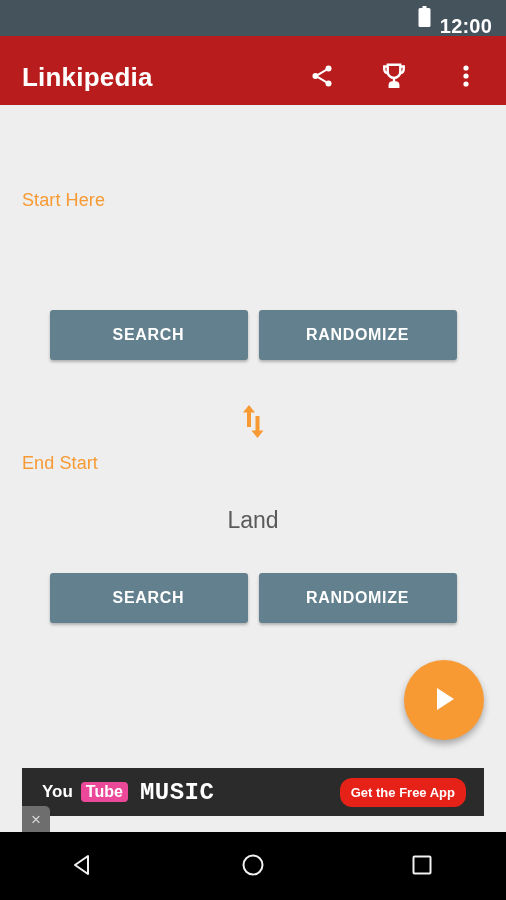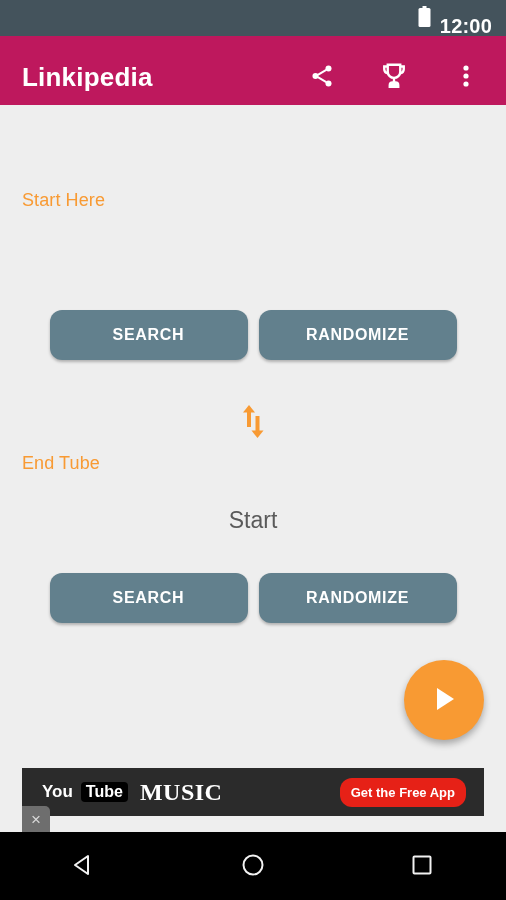--- a/index.html
+++ b/index.html
@@ -15,21 +15,21 @@
     position:absolute; top:0; left:0; width:506px; height:36px;
     background:#44535c; display:flex; align-items:center;
     justify-content:flex-end; padding-right:14px; gap:9px;
   }
   .battery-icon { display:block; }
   .status-clock { color:#ffffff; font-size:20px; font-weight:bold; letter-spacing:0.2px;margin-top:16px; }
 
   
   .app-bar {
     position:absolute; top:36px; left:0; width:506px; height:83px;
-    background:#be185d; display:flex; align-items:center;
+    background:#b91c1c; display:flex; align-items:center;
   }
   .app-title {
     color:#ffffff; font-size:26px; font-weight:bold; margin-left:22px;
     letter-spacing:0.2px; flex:1;
   }
   .bar-icon { width:52px; height:52px; display:flex; align-items:center; justify-content:center; }
   .bar-icons { display:flex; align-items:center; margin-right:14px; gap:20px; }
 
   
   .content { position:absolute; top:105px; left:0; width:506px; height:846px; background:#eeeeee; }
@@ -38,21 +38,21 @@
     position:absolute; left:22px; color:#f89a33; font-size:18px; letter-spacing:0.1px;
   }
   .term-text {
     position:absolute; left:0; width:506px; text-align:center;
     color:#5a5a5a; font-size:23px;
   }
   .btn-row { position:absolute; left:0; width:506px; display:flex; justify-content:center; gap:11px; }
   .action-btn {
     width:198px; height:50px; background:#62808d; color:#ffffff;
     font-size:16px; font-weight:bold; letter-spacing:0.7px;
-    border:none; border-radius:12px; cursor:pointer;
+    border:none; border-radius:3px; cursor:pointer;
     box-shadow:0 2px 3px rgba(0,0,0,0.26);
     display:flex; align-items:center; justify-content:center;
     font-family:"Liberation Sans", sans-serif;
   }
 
   .swap-icon-wrap {
     position:absolute; left:0; width:506px; display:flex; justify-content:center;
   }
   .swap-btn { background:none; border:none; cursor:pointer; padding:4px; line-height:0; }
 
@@ -65,26 +65,26 @@
   }
 
   
   .ad-banner {
     position:absolute; left:22px; top:768px; width:462px; height:48px;
     background:#2b2b2b; display:flex; align-items:center;
   }
   .yt-logo { display:flex; align-items:center; margin-left:20px; gap:8px; }
   .yt-you { color:#ffffff; font-size:17px; font-weight:bold; font-family:"Liberation Sans", sans-serif; }
   .yt-tube {
-    background:#000000; color:#ffffff; font-size:16px; font-weight:bold;
+    background:#ec4899; color:#ffffff; font-size:16px; font-weight:bold;
     padding:1px 5px; border-radius:4px; font-family:"Liberation Sans", sans-serif;
   }
   .yt-music {
     color:#ffffff; font-size:24px; font-weight:bold; letter-spacing:0.5px;
-    margin-left:4px; font-family:Liberation Serif, serif;
+    margin-left:4px; font-family:Liberation Mono, monospace;
   }
   .ad-cta {
     position:absolute; right:18px; background:#e62117; color:#ffffff;
     font-size:13px; font-weight:bold; border:none; border-radius:12px;
     padding:7px 11px; cursor:pointer; font-family:"Liberation Sans", sans-serif;
   }
   .ad-close {
     position:absolute; left:22px; top:806px; width:28px; height:26px;
     background:#6e6e6e; border:none; cursor:pointer; border-radius:0 5px 0 0;
     display:flex; align-items:center; justify-content:center;
@@ -172,23 +172,23 @@
               <rect x="7" y="4" width="4" height="18"></rect>
               <polygon points="9,0 3,7.5 15,7.5"></polygon>
               <rect x="15.5" y="11" width="4" height="18"></rect>
               <polygon points="17.5,33 11.5,25.5 23.5,25.5"></polygon>
             </g>
           </svg>
         </span>
       </button>
     </div>
 
-    <div class="section-label" style="top:348px;">End Tube</div>
-
-    <div class="term-text" style="top:402px;">Start</div>
+    <div class="section-label" style="top:348px;">End Start</div>
+
+    <div class="term-text" style="top:402px;">Land</div>
 
     <div class="btn-row" style="top:468px;">
       <button class="action-btn">SEARCH</button>
       <button class="action-btn">RANDOMIZE</button>
     </div>
 
   </div>
 
   <button class="fab">
     <span>

